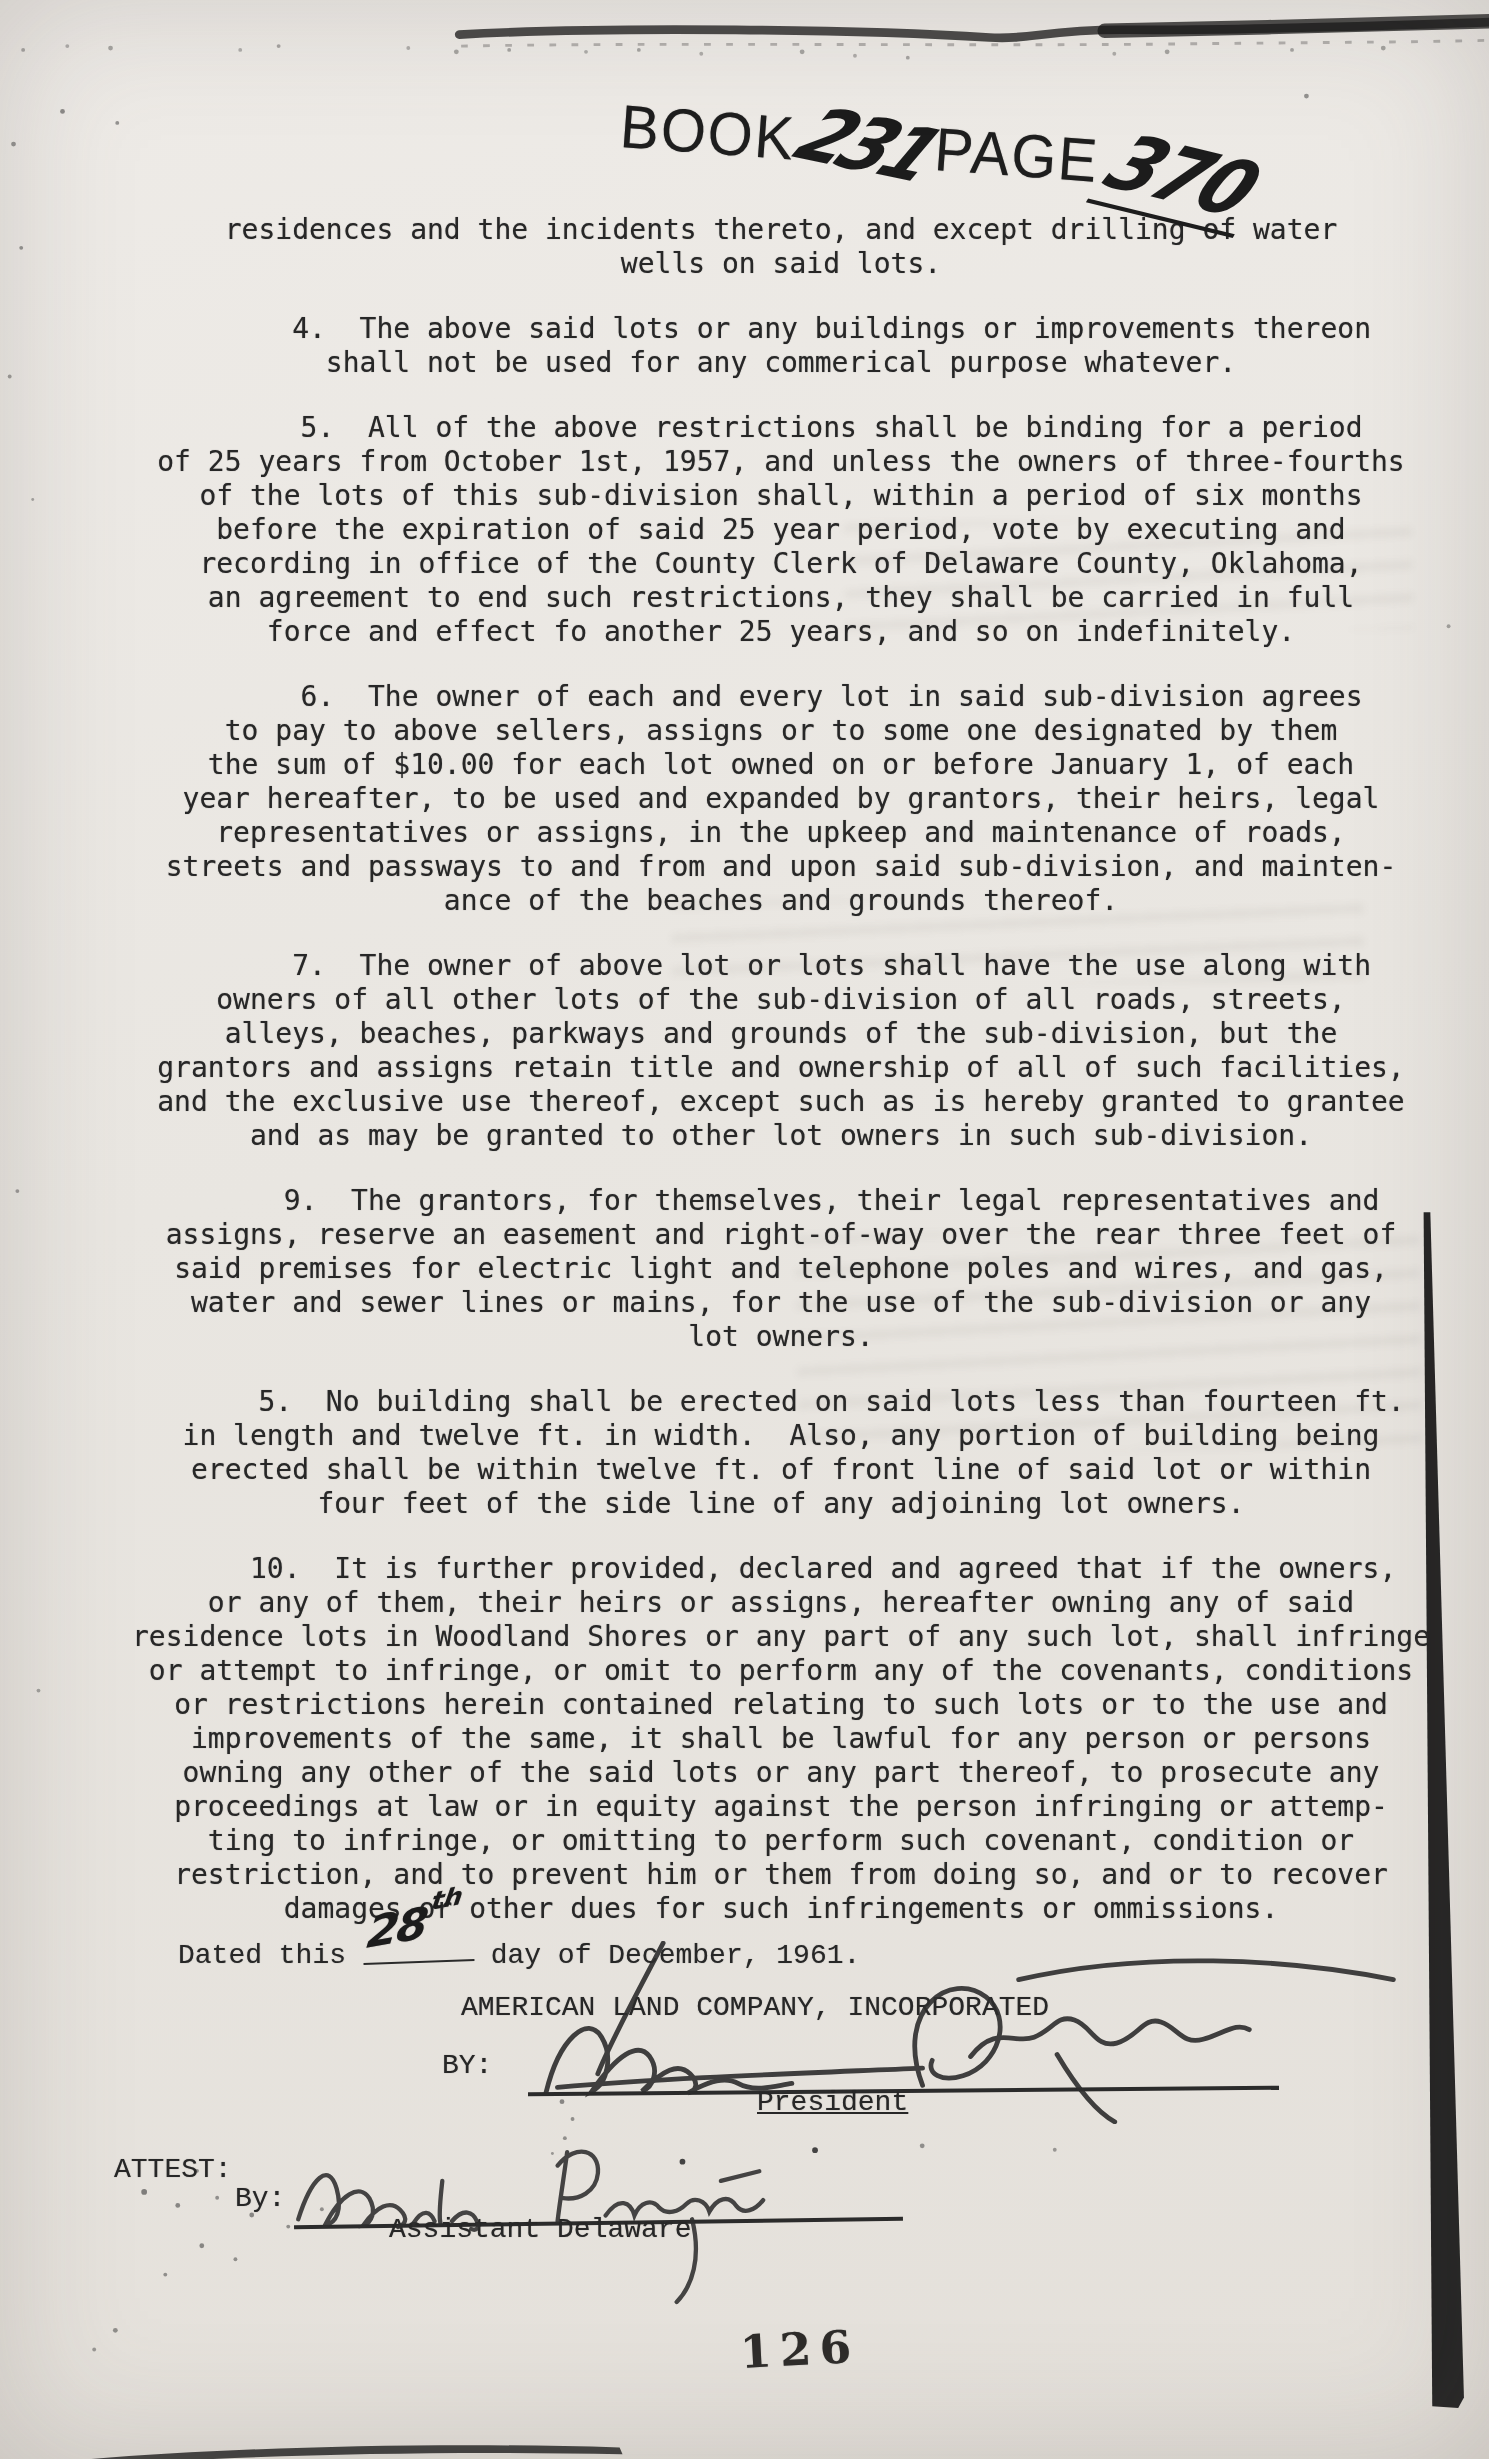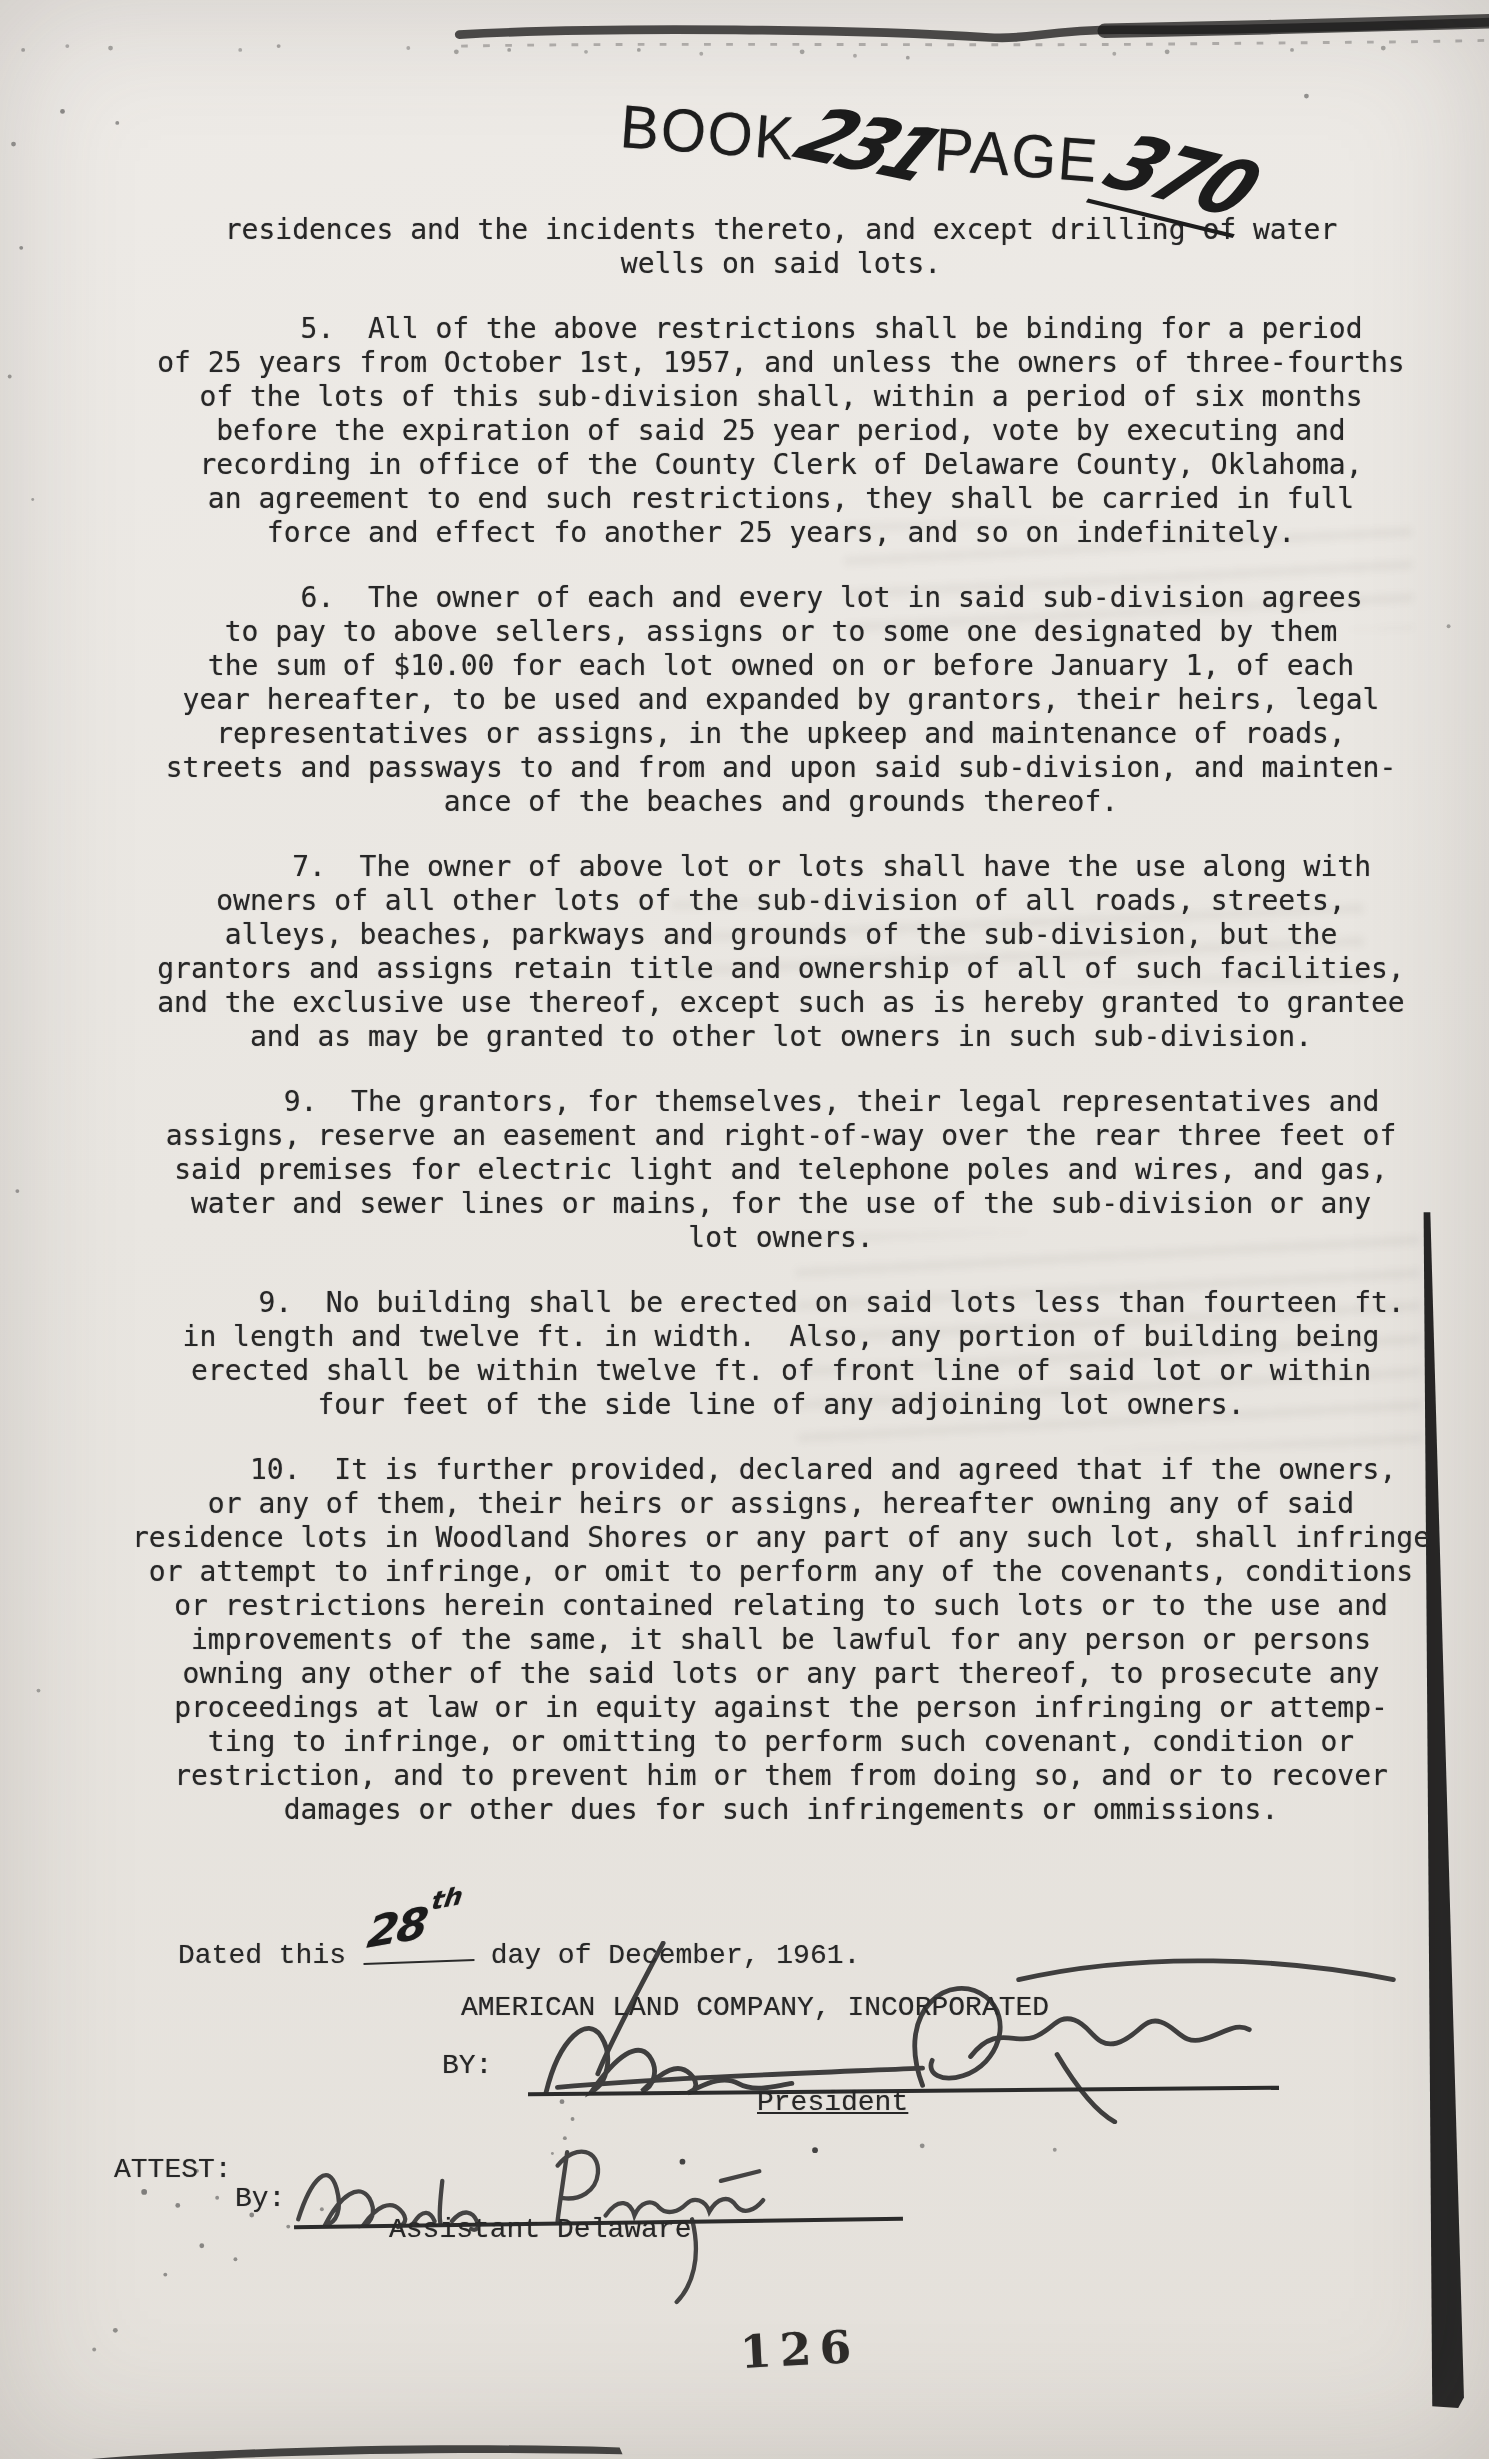--- a/index.html
+++ b/index.html
@@ -131,20 +131,22 @@
   <div class="header">
     <span class="stamp">BOOK</span>
     <span class="hand hand-book-num">231</span>
     <span class="stamp">PAGE</span>
     <span class="hand hand-page-num">370</span>
   </div>
 
   <div class="body-text typed">
     <pre class="para">residences and the incidents thereto, and except drilling of water
 wells on said lots.</pre>
+    <pre class="para">      4.  The above said lots or any buildings or improvements thereon
+shall not be used for any commerical purpose whatever.</pre>
     <pre class="para">      5.  All of the above restrictions shall be binding for a period
 of 25 years from October 1st, 1957, and unless the owners of three-fourths
 of the lots of this sub-division shall, within a period of six months
 before the expiration of said 25 year period, vote by executing and
 recording in office of the County Clerk of Delaware County, Oklahoma,
 an agreement to end such restrictions, they shall be carried in full
 force and effect fo another 25 years, and so on indefinitely.</pre>
     <pre class="para">      6.  The owner of each and every lot in said sub-division agrees
 to pay to above sellers, assigns or to some one designated by them
 the sum of $10.00 for each lot owned on or before January 1, of each
@@ -156,21 +158,21 @@
 owners of all other lots of the sub-division of all roads, streets,
 alleys, beaches, parkways and grounds of the sub-division, but the
 grantors and assigns retain title and ownership of all of such facilities,
 and the exclusive use thereof, except such as is hereby granted to grantee
 and as may be granted to other lot owners in such sub-division.</pre>
     <pre class="para">      9.  The grantors, for themselves, their legal representatives and
 assigns, reserve an easement and right-of-way over the rear three feet of
 said premises for electric light and telephone poles and wires, and gas,
 water and sewer lines or mains, for the use of the sub-division or any
 lot owners.</pre>
-    <pre class="para">      9.  No building shall be erected on said lots less than fourteen ft.
+    <pre class="para">      5.  No building shall be erected on said lots less than fourteen ft.
 in length and twelve ft. in width.  Also, any portion of building being
 erected shall be within twelve ft. of front line of said lot or within
 four feet of the side line of any adjoining lot owners.</pre>
     <pre class="para">     10.  It is further provided, declared and agreed that if the owners,
 or any of them, their heirs or assigns, hereafter owning any of said
 residence lots in Woodland Shores or any part of any such lot, shall infringe
 or attempt to infringe, or omit to perform any of the covenants, conditions
 or restrictions herein contained relating to such lots or to the use and
 improvements of the same, it shall be lawful for any person or persons
 owning any other of the said lots or any part thereof, to prosecute any

